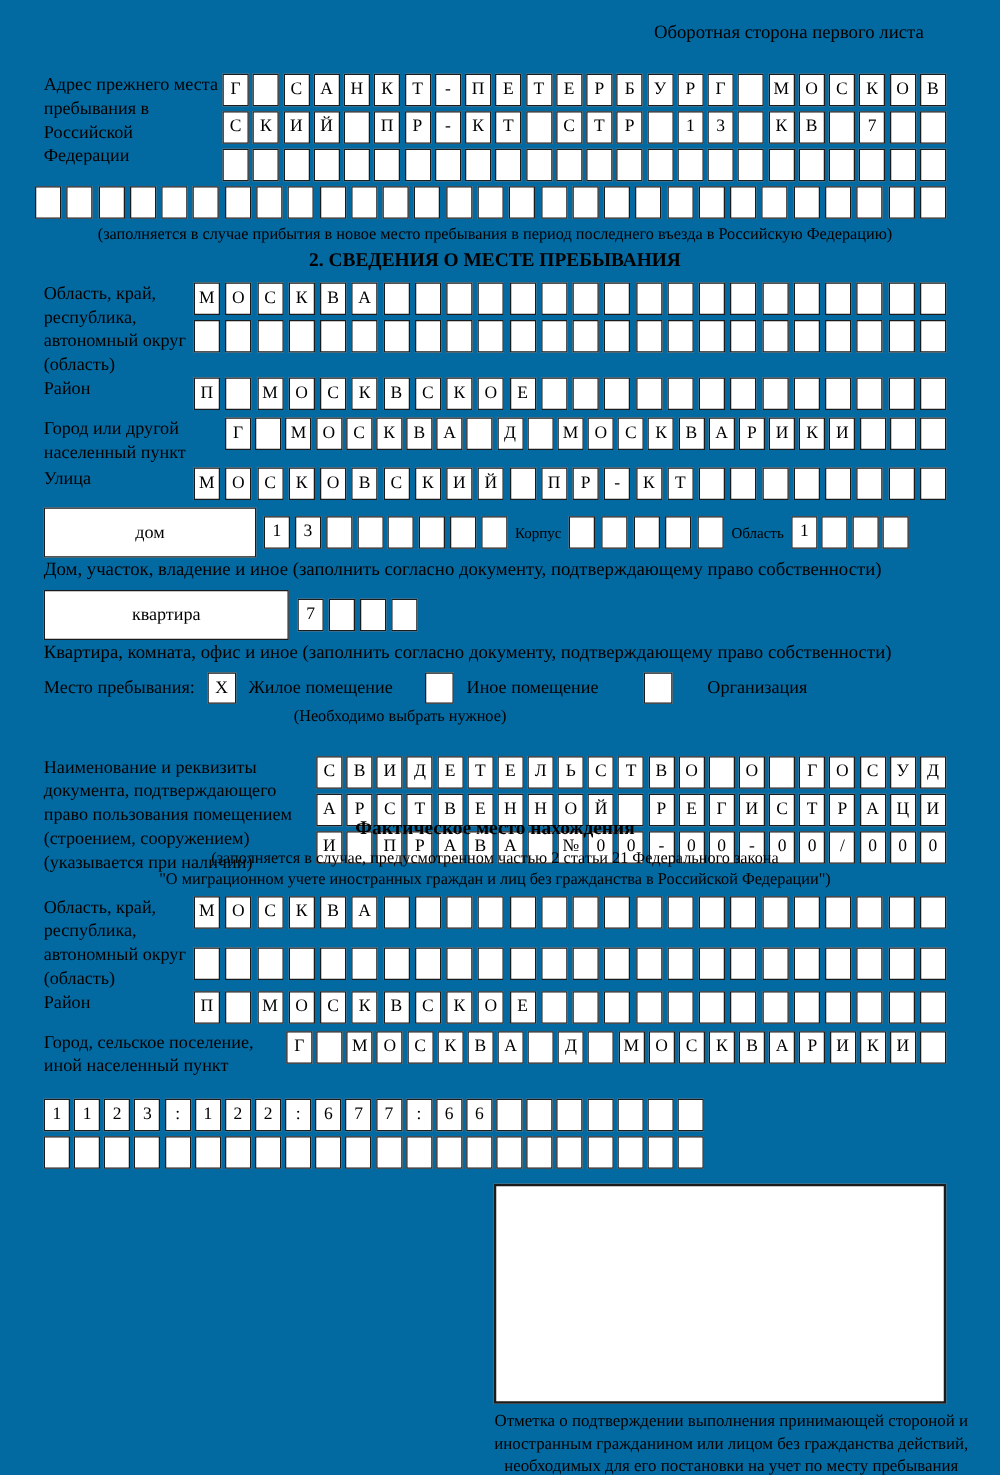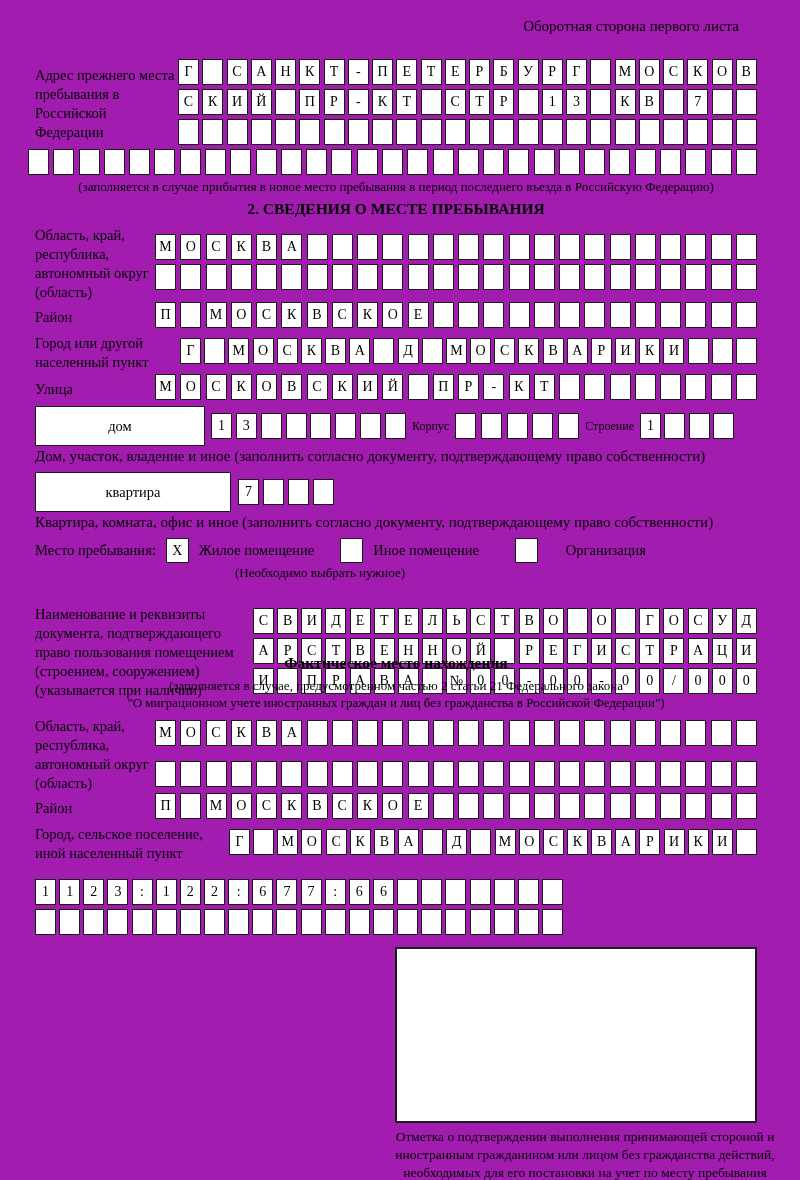--- a/index.html
+++ b/index.html
@@ -1,20 +1,20 @@
 <!DOCTYPE html>
 <html><head>
 <meta charset="utf-8">
 <style>
   *{box-sizing:border-box;margin:0;padding:0}
   html,body{background:#fff}
   body{width:800px;height:1180px;color:#000;font-family:"Liberation Serif","DejaVu Serif",serif}
-  .page{width:800px;height:1180px;padding:18px 43px 0 35px;position:relative;overflow:hidden;background:#a21caf}
+  .page{width:800px;height:1180px;padding:18px 43px 0 35px;position:relative;overflow:hidden;background:#0369a1}
   .side-note{text-align:right;font-size:15px;padding-right:18px;margin-bottom:24px}
-  .frow{display:flex;align-items:center}
+  .frow{display:flex;align-items:flex-start}
   .flabel{font-size:14.5px;line-height:19px}
   .lw140{flex:0 0 143px;width:143px}
   .lw120{flex:0 0 120px;width:112px}
   .lw145{flex:0 0 145px;width:140px}
   .lw218{flex:0 0 218px;width:212px}
   .lw194{flex:0 0 194px;width:188px}
   .cellcol{flex:1 1 auto}
   .cellrow{display:flex;justify-content:space-between;margin-bottom:4px}
   .w579{width:579px}
   .w602{width:602px}
@@ -322,21 +322,21 @@
         <span class="cell"></span>
       </div>
     <div class="inline-lbl">Корпус</div>
     <div class="cellrow" style="width:124px;margin:0">
         <span class="cell"></span>
         <span class="cell"></span>
         <span class="cell"></span>
         <span class="cell"></span>
         <span class="cell"></span>
       </div>
-    <div class="inline-lbl">Строение</div>
+    <div class="inline-lbl">Область</div>
     <div class="cellrow" style="width:94px;margin:0">
         <span class="cell">1</span>
         <span class="cell"></span>
         <span class="cell"></span>
         <span class="cell"></span>
       </div>
   </div>
   <div class="note-l">Дом, участок, владение и иное (заполнить согласно документу, подтверждающему право собственности)</div>
 
   <div class="frow" style="align-items:center">

